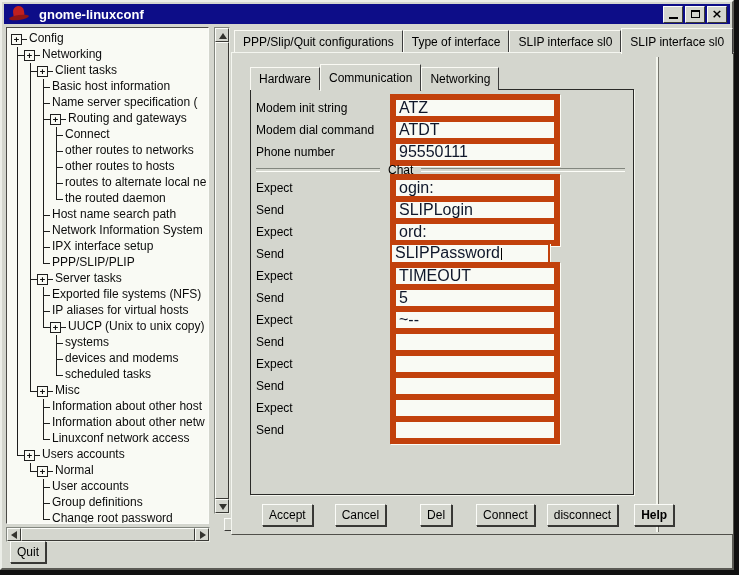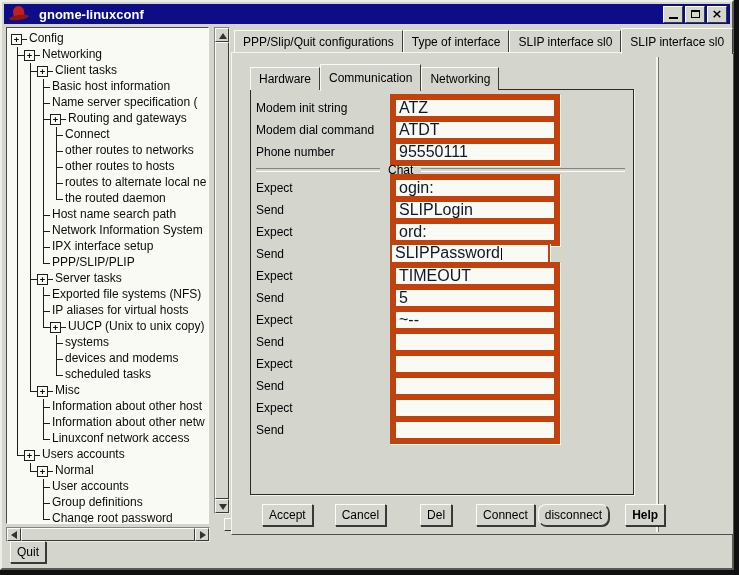--- a/index.html
+++ b/index.html
@@ -84,21 +84,21 @@
   .caret{display:inline-block;width:1px;height:12px;background:#000;vertical-align:middle;margin-left:1px;}
   .divider{display:flex;align-items:center;height:14px;padding:0 8px 0 5px;}
   .dline{height:2px;border-top:1px solid #82867e;border-bottom:1px solid #fdfef9;width:124px;}
   .dline.grow{flex:1;width:auto;}
   .dlabel{font-size:12px;color:#000;margin:0 8px;}
   #action-buttons{position:absolute;left:0;right:0;top:451px;display:flex;}
   #action-buttons .btn:nth-child(1){margin-left:30px;}
   #action-buttons .btn:nth-child(2){margin-left:22px;}
   #action-buttons .btn:nth-child(3){margin-left:34px;}
   #action-buttons .btn:nth-child(4){margin-left:24px;}
-  #action-buttons .btn:nth-child(5){margin-left:3px;border-radius:8px;}
+  #action-buttons .btn:nth-child(5){margin-left:12px;}
   #action-buttons .btn:nth-child(6){margin-left:16px;font-weight:bold;}
 </style>
 </head>
 <body>
 
 <div class="window">
 
   <div class="titlebar">
     <span class="hat"></span>
     <span class="title">gnome-linuxconf</span>

